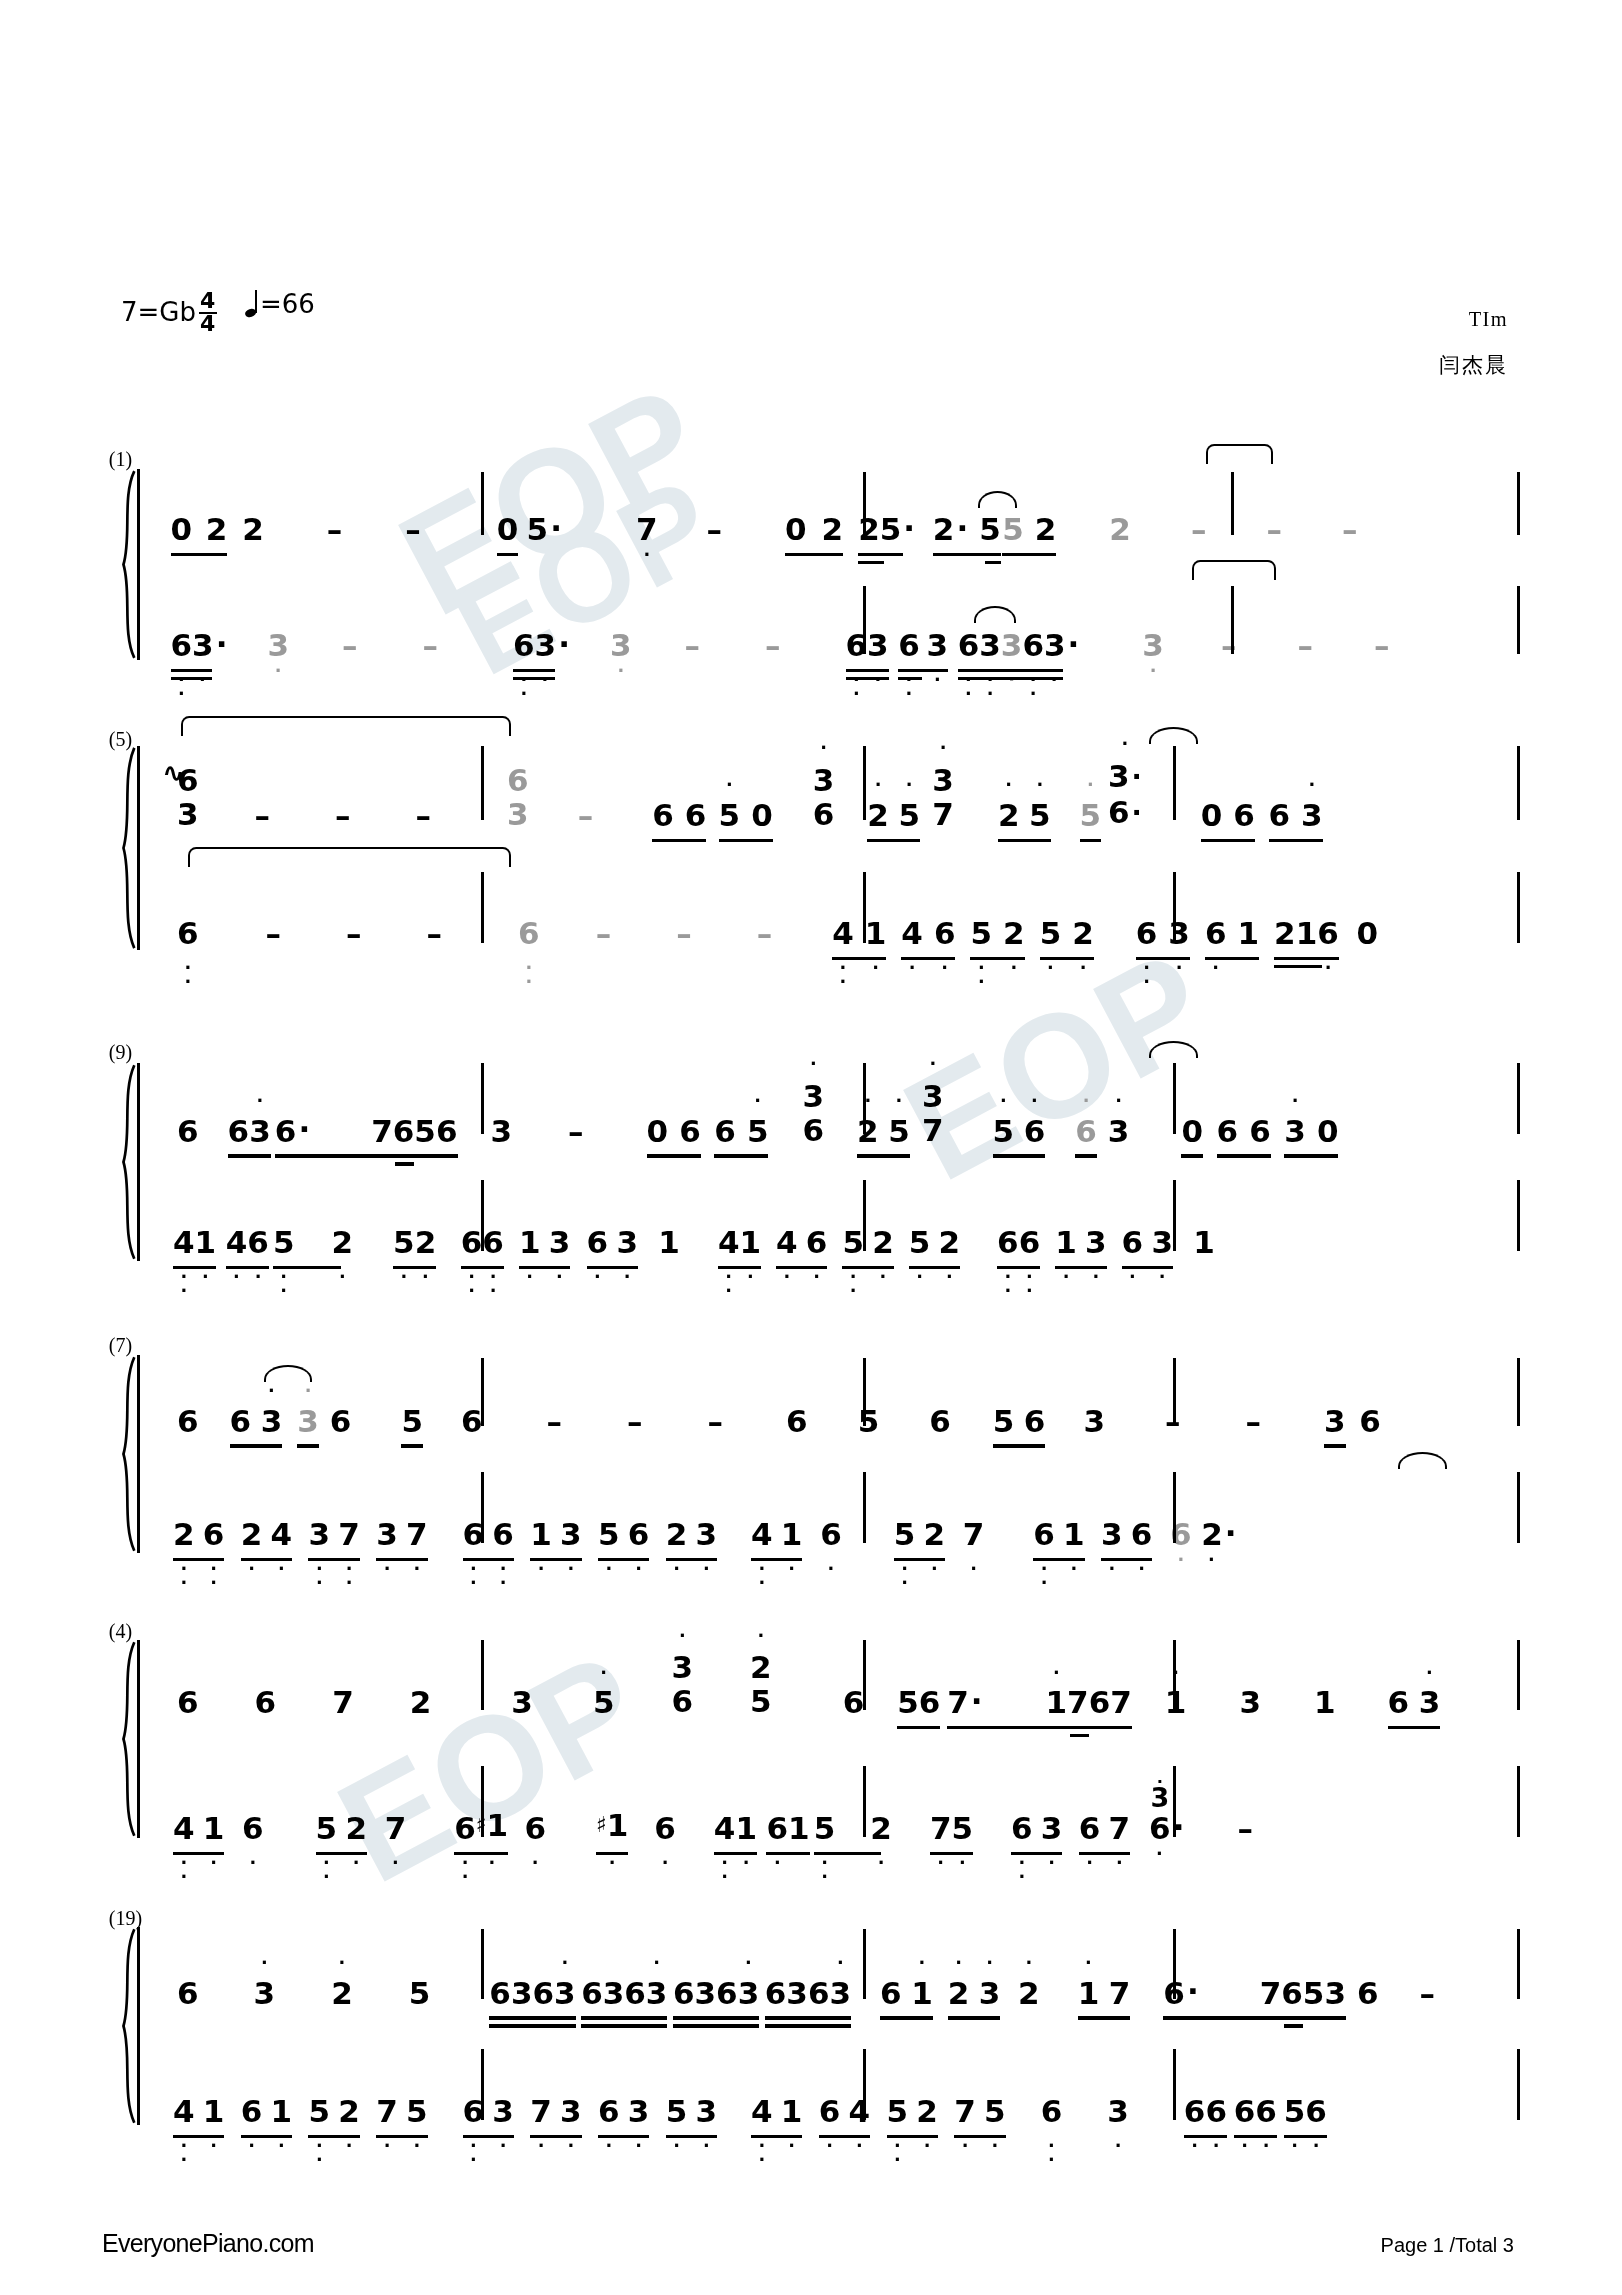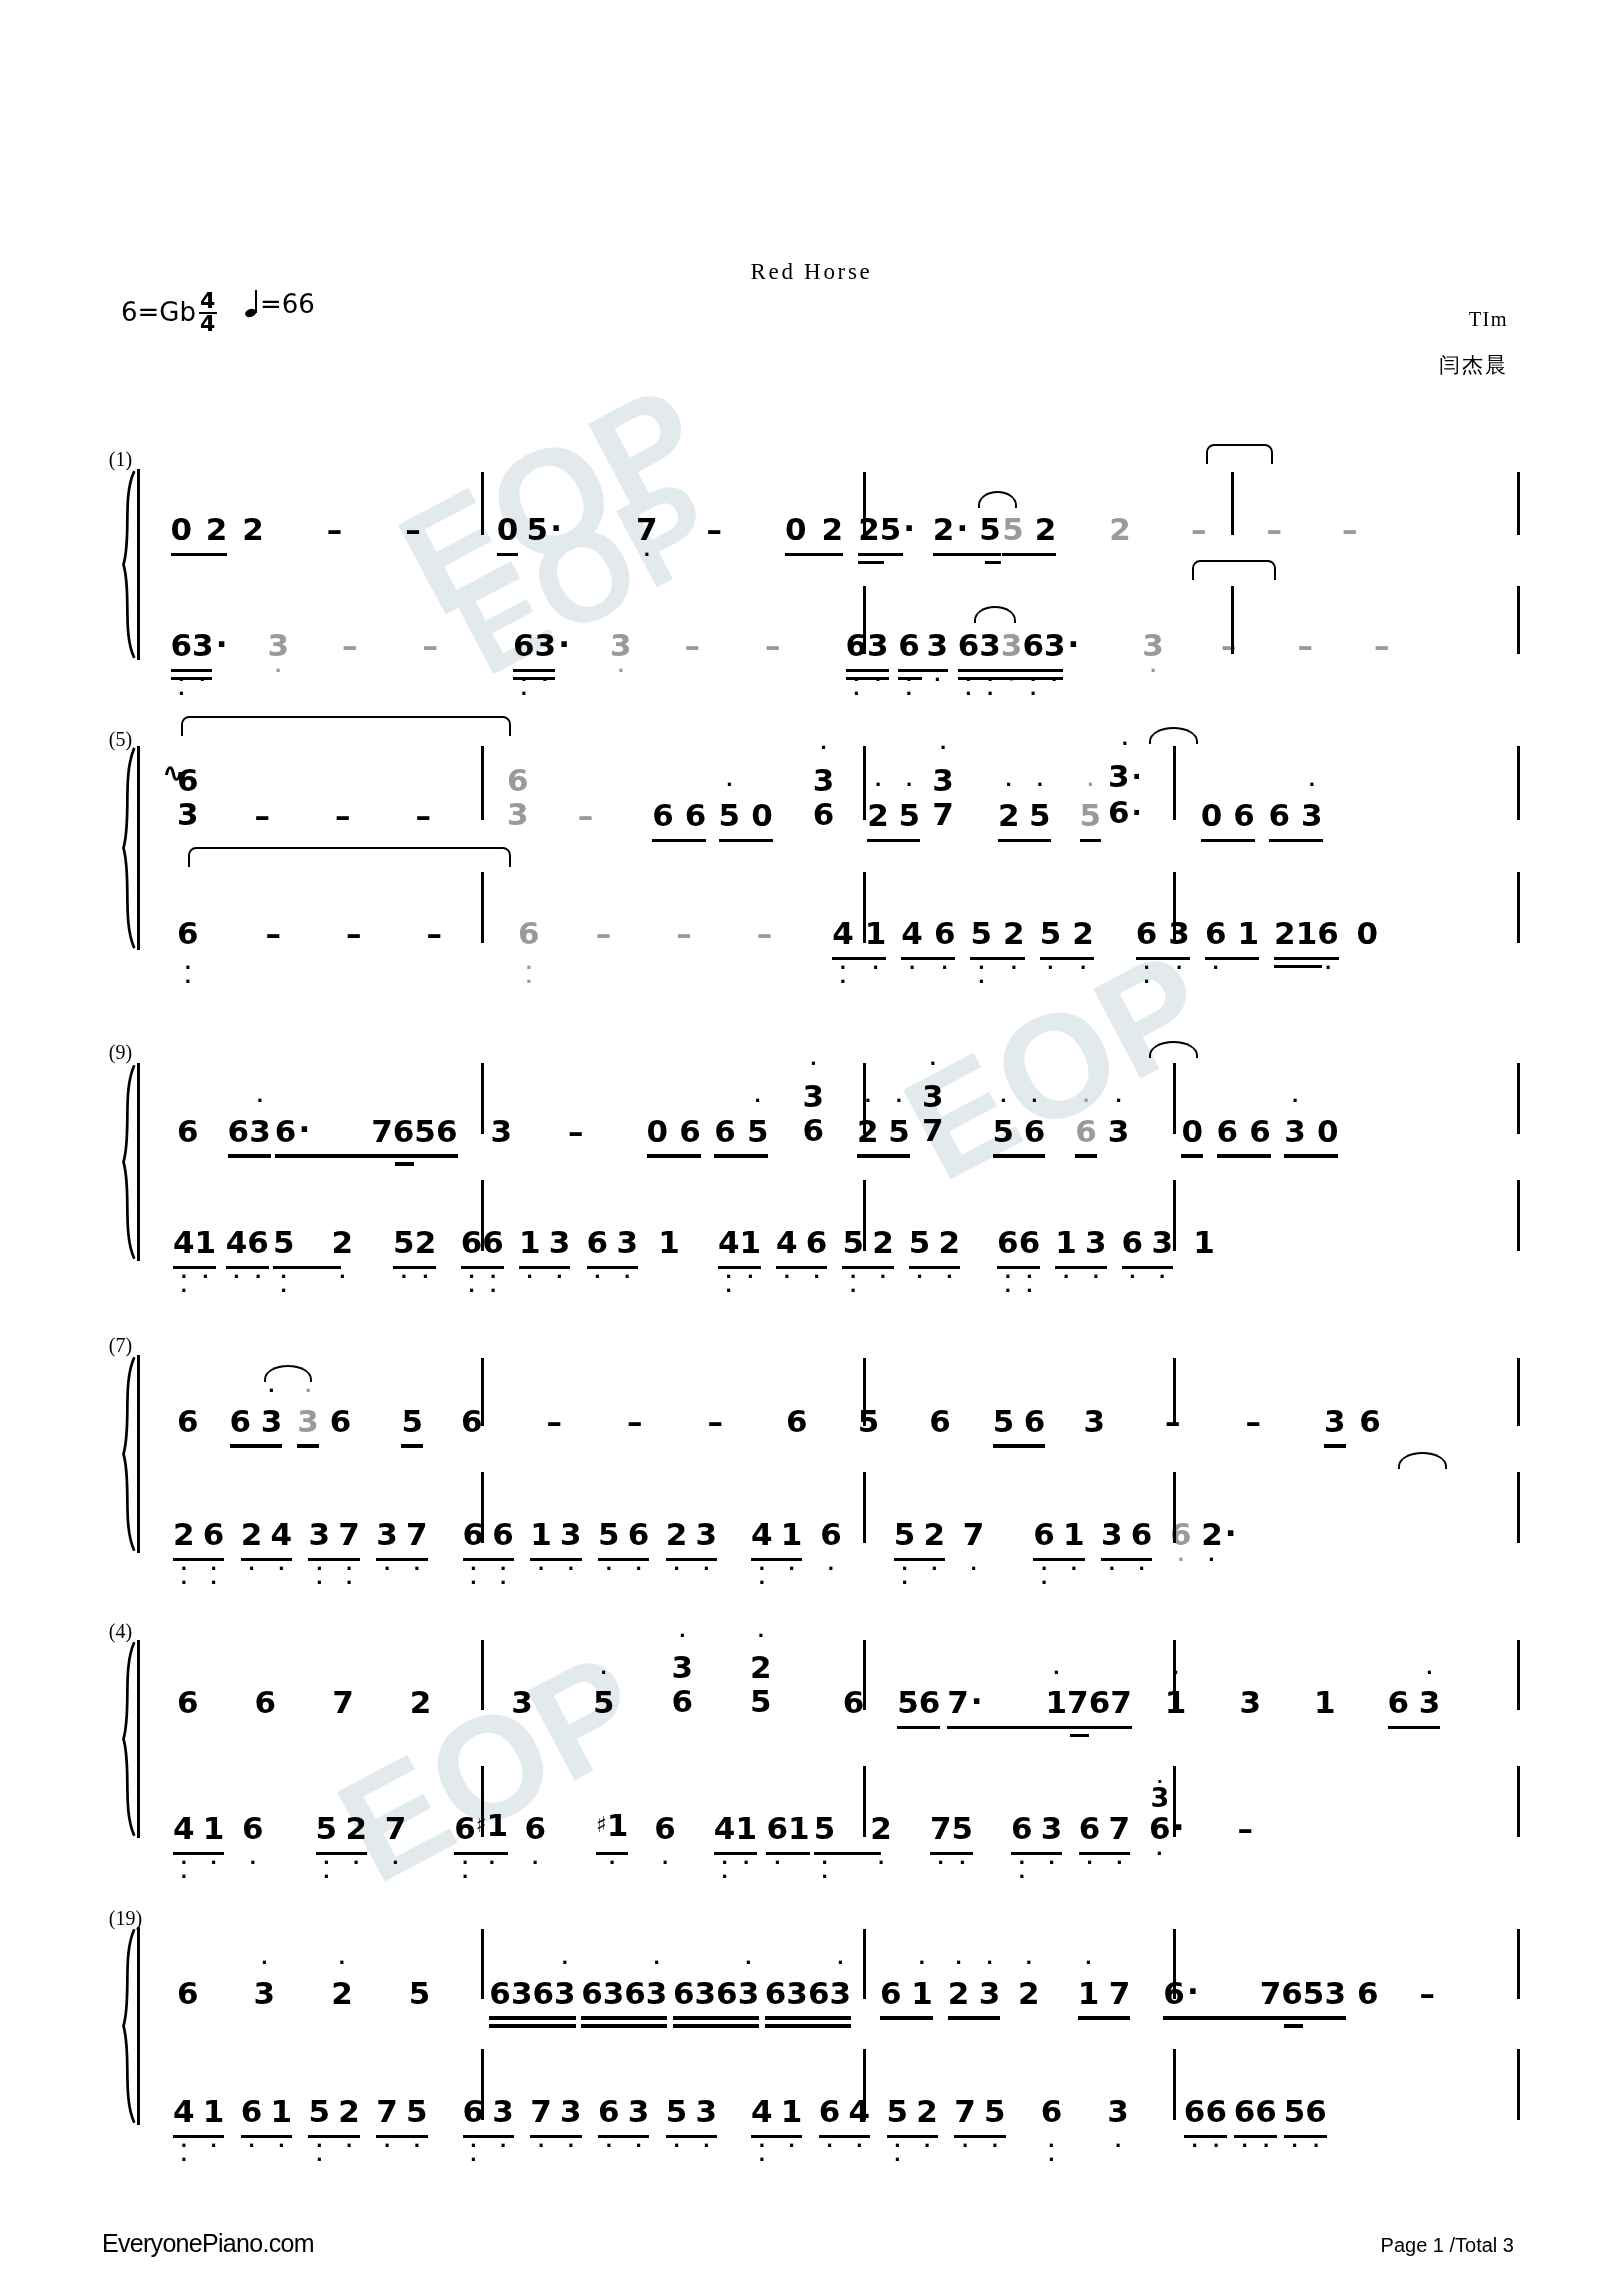--- a/index.html
+++ b/index.html
@@ -95,24 +95,23 @@
 </head>
 <body>
 
 <div class="page">
 
   <div class="wm" style="left:395px;top:416px;font-size:147px;transform:rotate(-28deg);">EOP</div>
   <div class="wm" style="left:450px;top:504px;font-size:126px;transform:rotate(-28deg);">EOP</div>
   <div class="wm" style="left:900px;top:981px;font-size:147px;transform:rotate(-28deg);">EOP</div>
   <div class="wm" style="left:334px;top:1683px;font-size:147px;transform:rotate(-28deg);">EOP</div>
 
-  <div class="title-en">Red Horse</div>
 
   <div class="keysig">
-    <span>6=Gb</span>
+    <span>7=Gb</span>
     <span class="frac">
       <span class="num">4</span>
       <span class="den">4</span>
     </span>
   </div>
 
   <div class="tempo">
     <span class="qnote"></span>
     <span>=66</span>
   </div>

